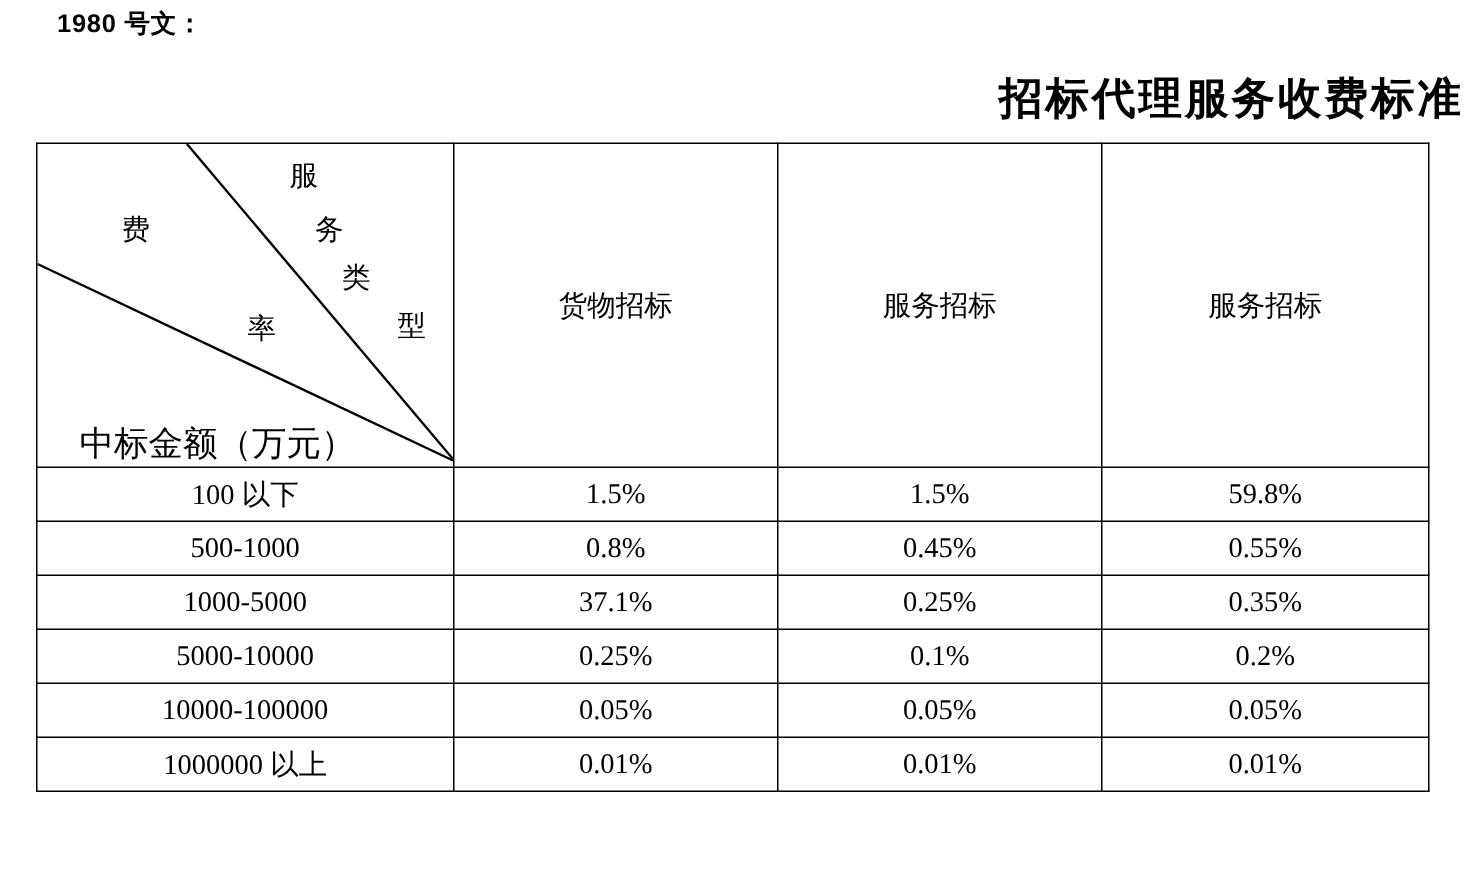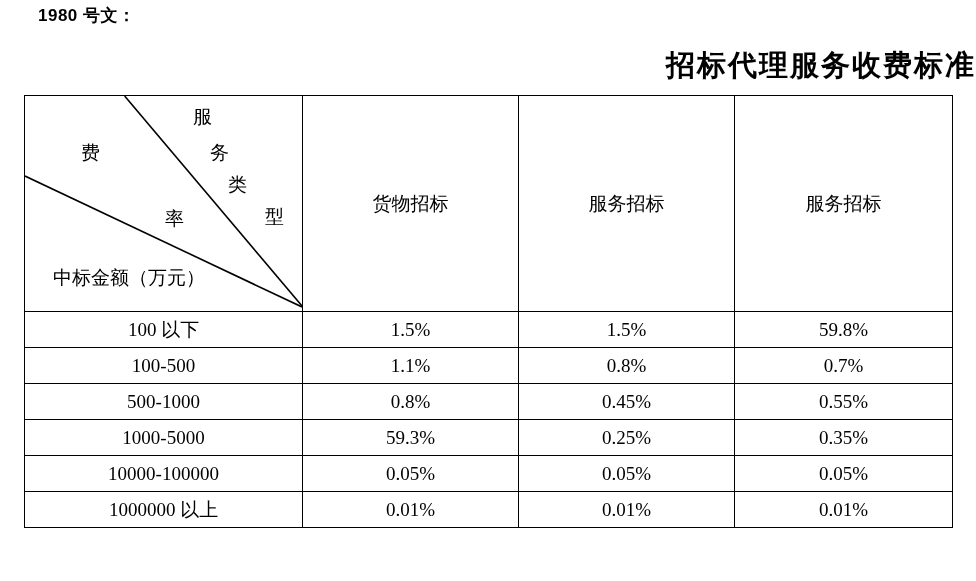--- a/index.html
+++ b/index.html
@@ -82,22 +82,22 @@
   .lbl-fw1 { left: 168px; top: 8px; }
   .lbl-fw2 { left: 185px; top: 44px; }
   .lbl-fw3 { left: 203px; top: 76px; }
   .lbl-fw4 { left: 240px; top: 108px; }
   
   .lbl-fl1 { left: 56px; top: 44px; }
   .lbl-fl2 { left: 140px; top: 110px; }
   
   .lbl-amount {
     left: 28px;
-    bottom: 20px;
-    font-size: 19px;
+    bottom: 0;
+    font-size: 23px;
     margin-top: 44px;
   }
   .hdr-type {
     font-size: 21px;
     margin-left: 48px;
   }
   .row-cell {
     height: 35px;
     font-size: 19px;
   }
@@ -140,36 +140,36 @@
         <td class="hdr-type">服务招标</td>
       </tr>
 
       <tr>
         <td class="row-cell row-label">100 以下</td>
         <td class="row-cell">1.5%</td>
         <td class="row-cell">1.5%</td>
         <td class="row-cell">59.8%</td>
       </tr>
       <tr>
-        <td class="row-cell row-label">100-500</td>
-        <td class="row-cell">1.1%</td>
-        <td class="row-cell">0.8%</td>
-        <td class="row-cell">0.7%</td>
-      </tr>
-      <tr>
         <td class="row-cell row-label">500-1000</td>
         <td class="row-cell">0.8%</td>
         <td class="row-cell">0.45%</td>
         <td class="row-cell">0.55%</td>
       </tr>
       <tr>
         <td class="row-cell row-label">1000-5000</td>
-        <td class="row-cell">59.3%</td>
+        <td class="row-cell">37.1%</td>
         <td class="row-cell">0.25%</td>
         <td class="row-cell">0.35%</td>
+      </tr>
+      <tr>
+        <td class="row-cell row-label">5000-10000</td>
+        <td class="row-cell">0.25%</td>
+        <td class="row-cell">0.1%</td>
+        <td class="row-cell">0.2%</td>
       </tr>
       <tr>
         <td class="row-cell row-label">10000-100000</td>
         <td class="row-cell">0.05%</td>
         <td class="row-cell">0.05%</td>
         <td class="row-cell">0.05%</td>
       </tr>
       <tr>
         <td class="row-cell row-label">1000000 以上</td>
         <td class="row-cell">0.01%</td>

